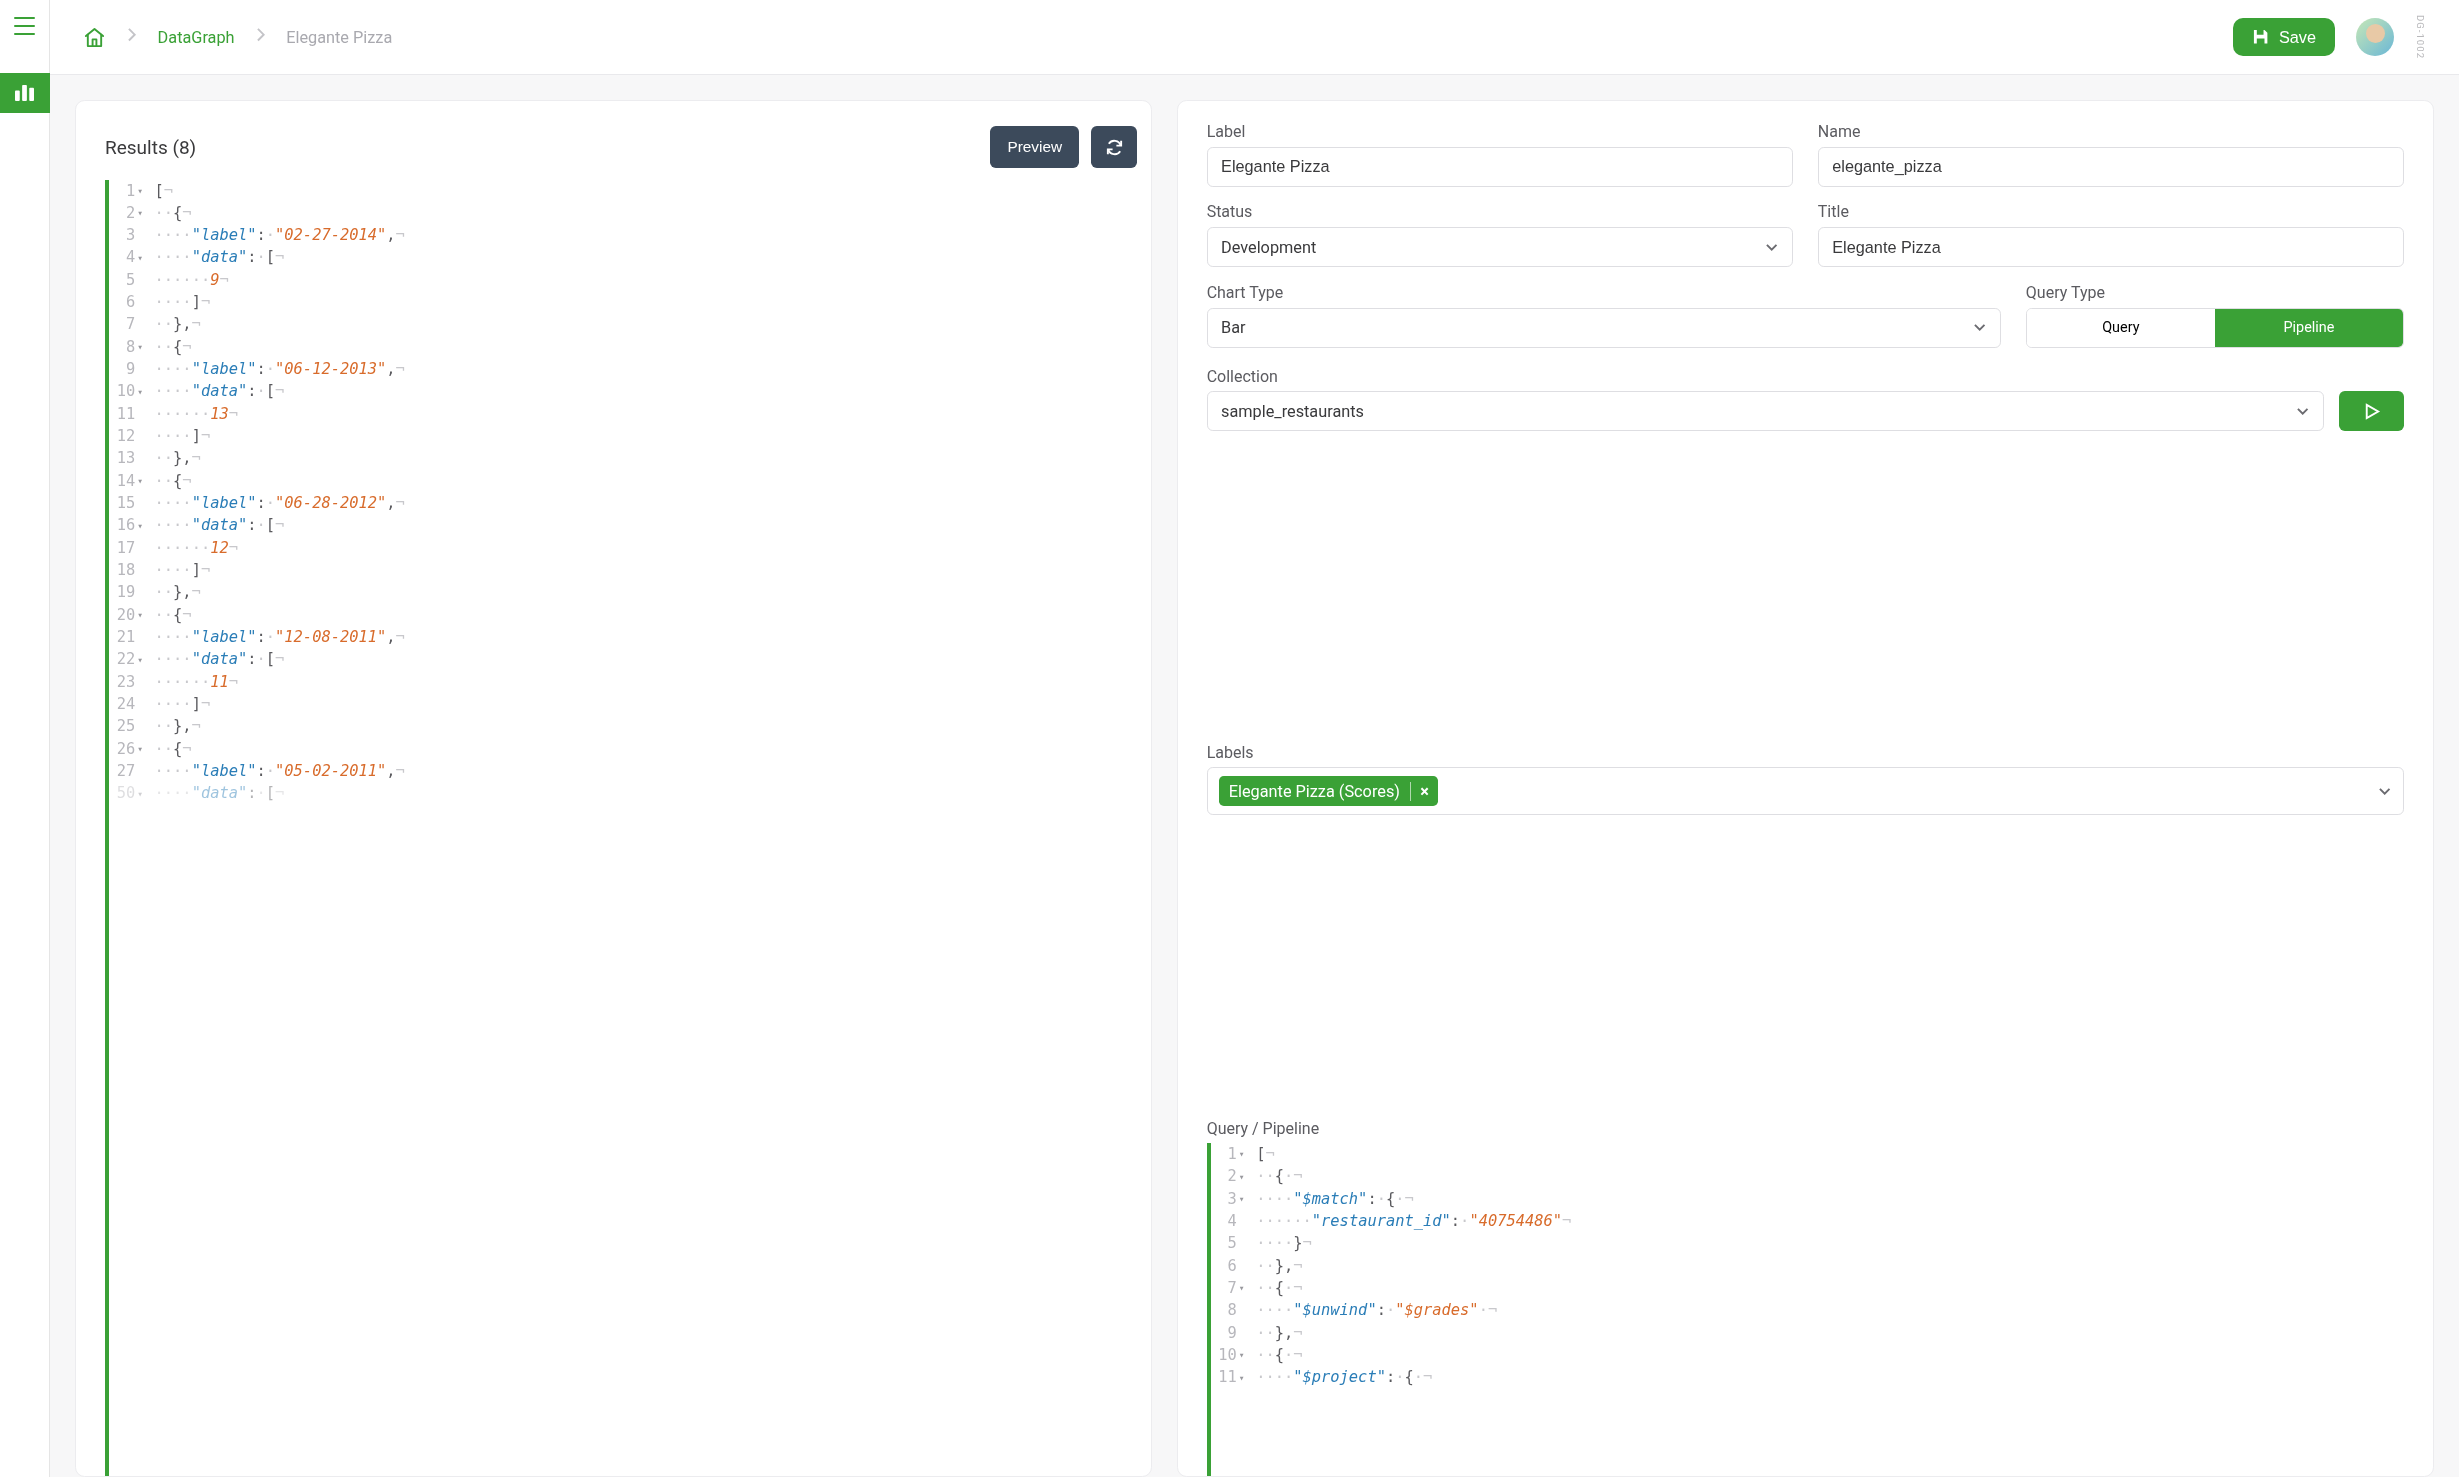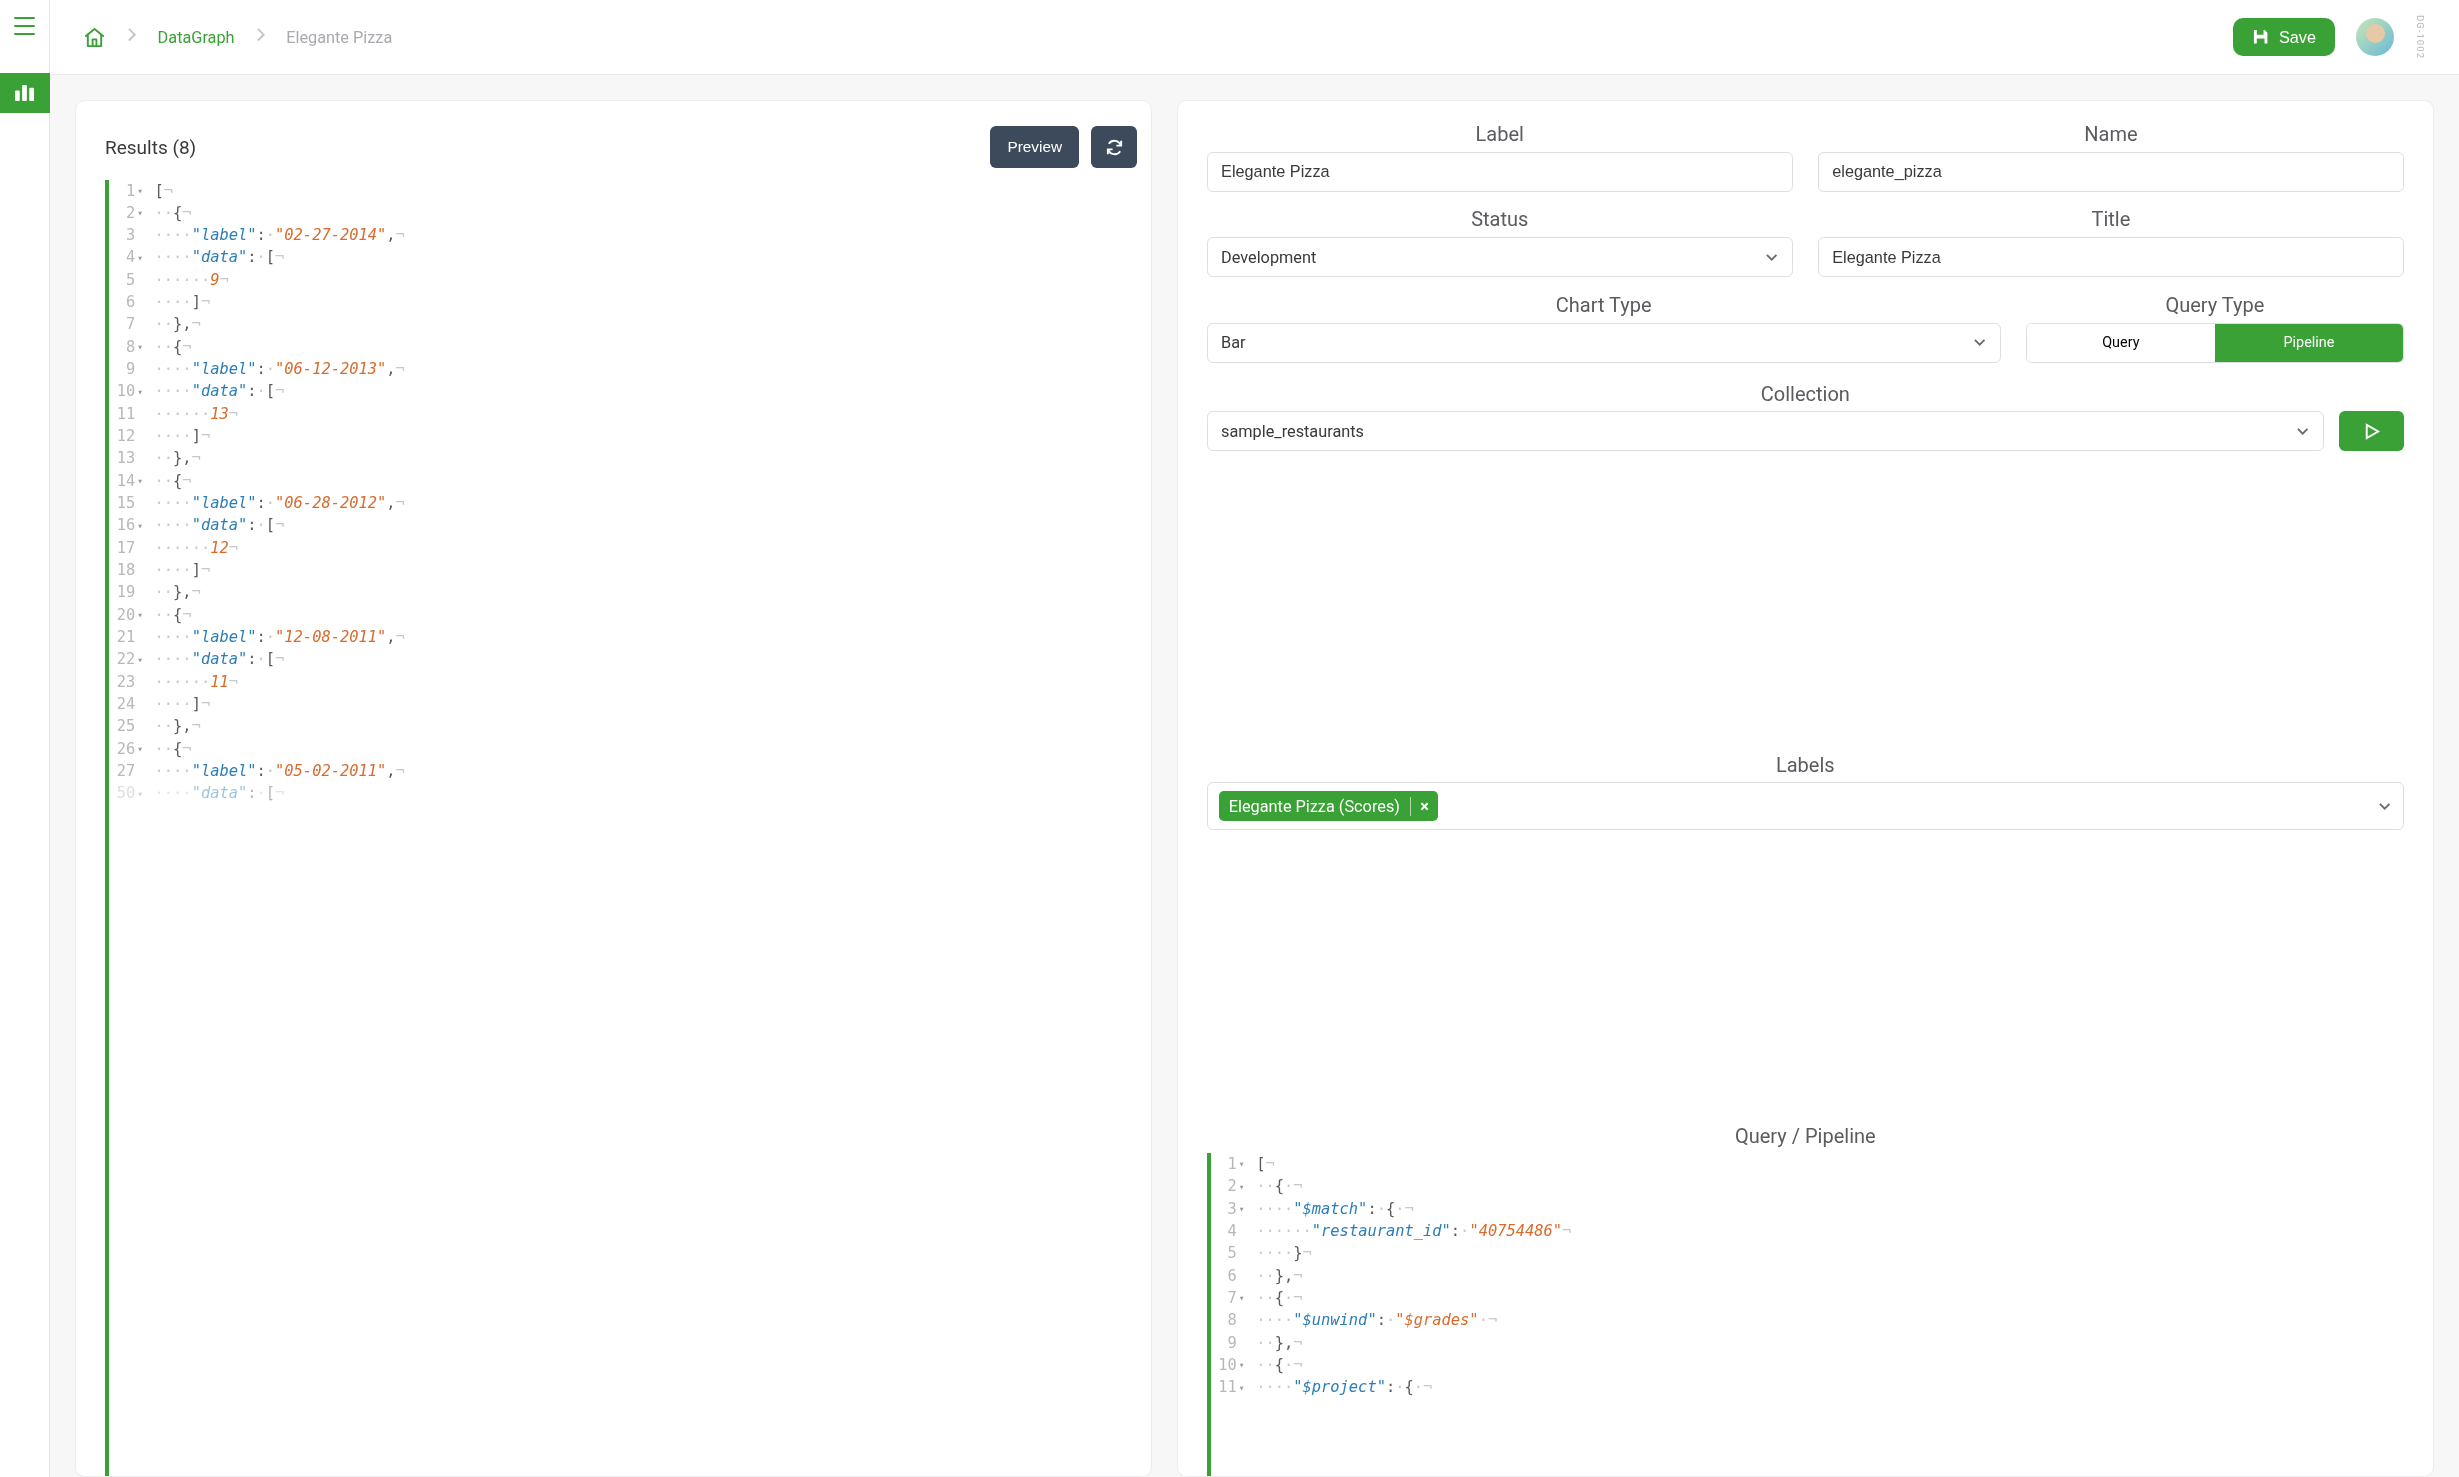--- a/index.html
+++ b/index.html
@@ -120,21 +120,21 @@
   }
   .gutter .ln { display:flex; justify-content:flex-end; align-items:center; gap:1.9px;}
   .gutter .caret { color:#99999e; font-size:9.6px; }
   .codelines { white-space:pre; color:#5a5a5e; padding-left:5.8px;}
   .kw { color:#2a7db7; font-style:italic; }
   .str { color:#d86b2b; font-style:italic; }
   .num { color:#d86b2b; font-style:italic; }
   .ws { color:#c8c8cc; }
   .form-row { display:flex; gap:25px; }
   .form-col { flex:1; display:flex; flex-direction:column; gap:5.8px;}
-  .lbl { font-size:20px; color:#5b5b60;text-align:center; }
+  .lbl { font-size:16px; color:#5b5b60; }
   .inp {
     border:1px solid #dedee2; border-radius:5.8px; background:#fff;
     padding:9.6px 13.4px; font-size:16.3px; color:#3a3a3c; width:100%;
   }
   .sel { display:flex; align-items:center; justify-content:space-between; cursor:pointer;}
   .toggle-group {
     display:flex; border:1px solid #dedee2; border-radius:5.8px; overflow:hidden;
     height:40px;
   }
   .toggle-opt {

